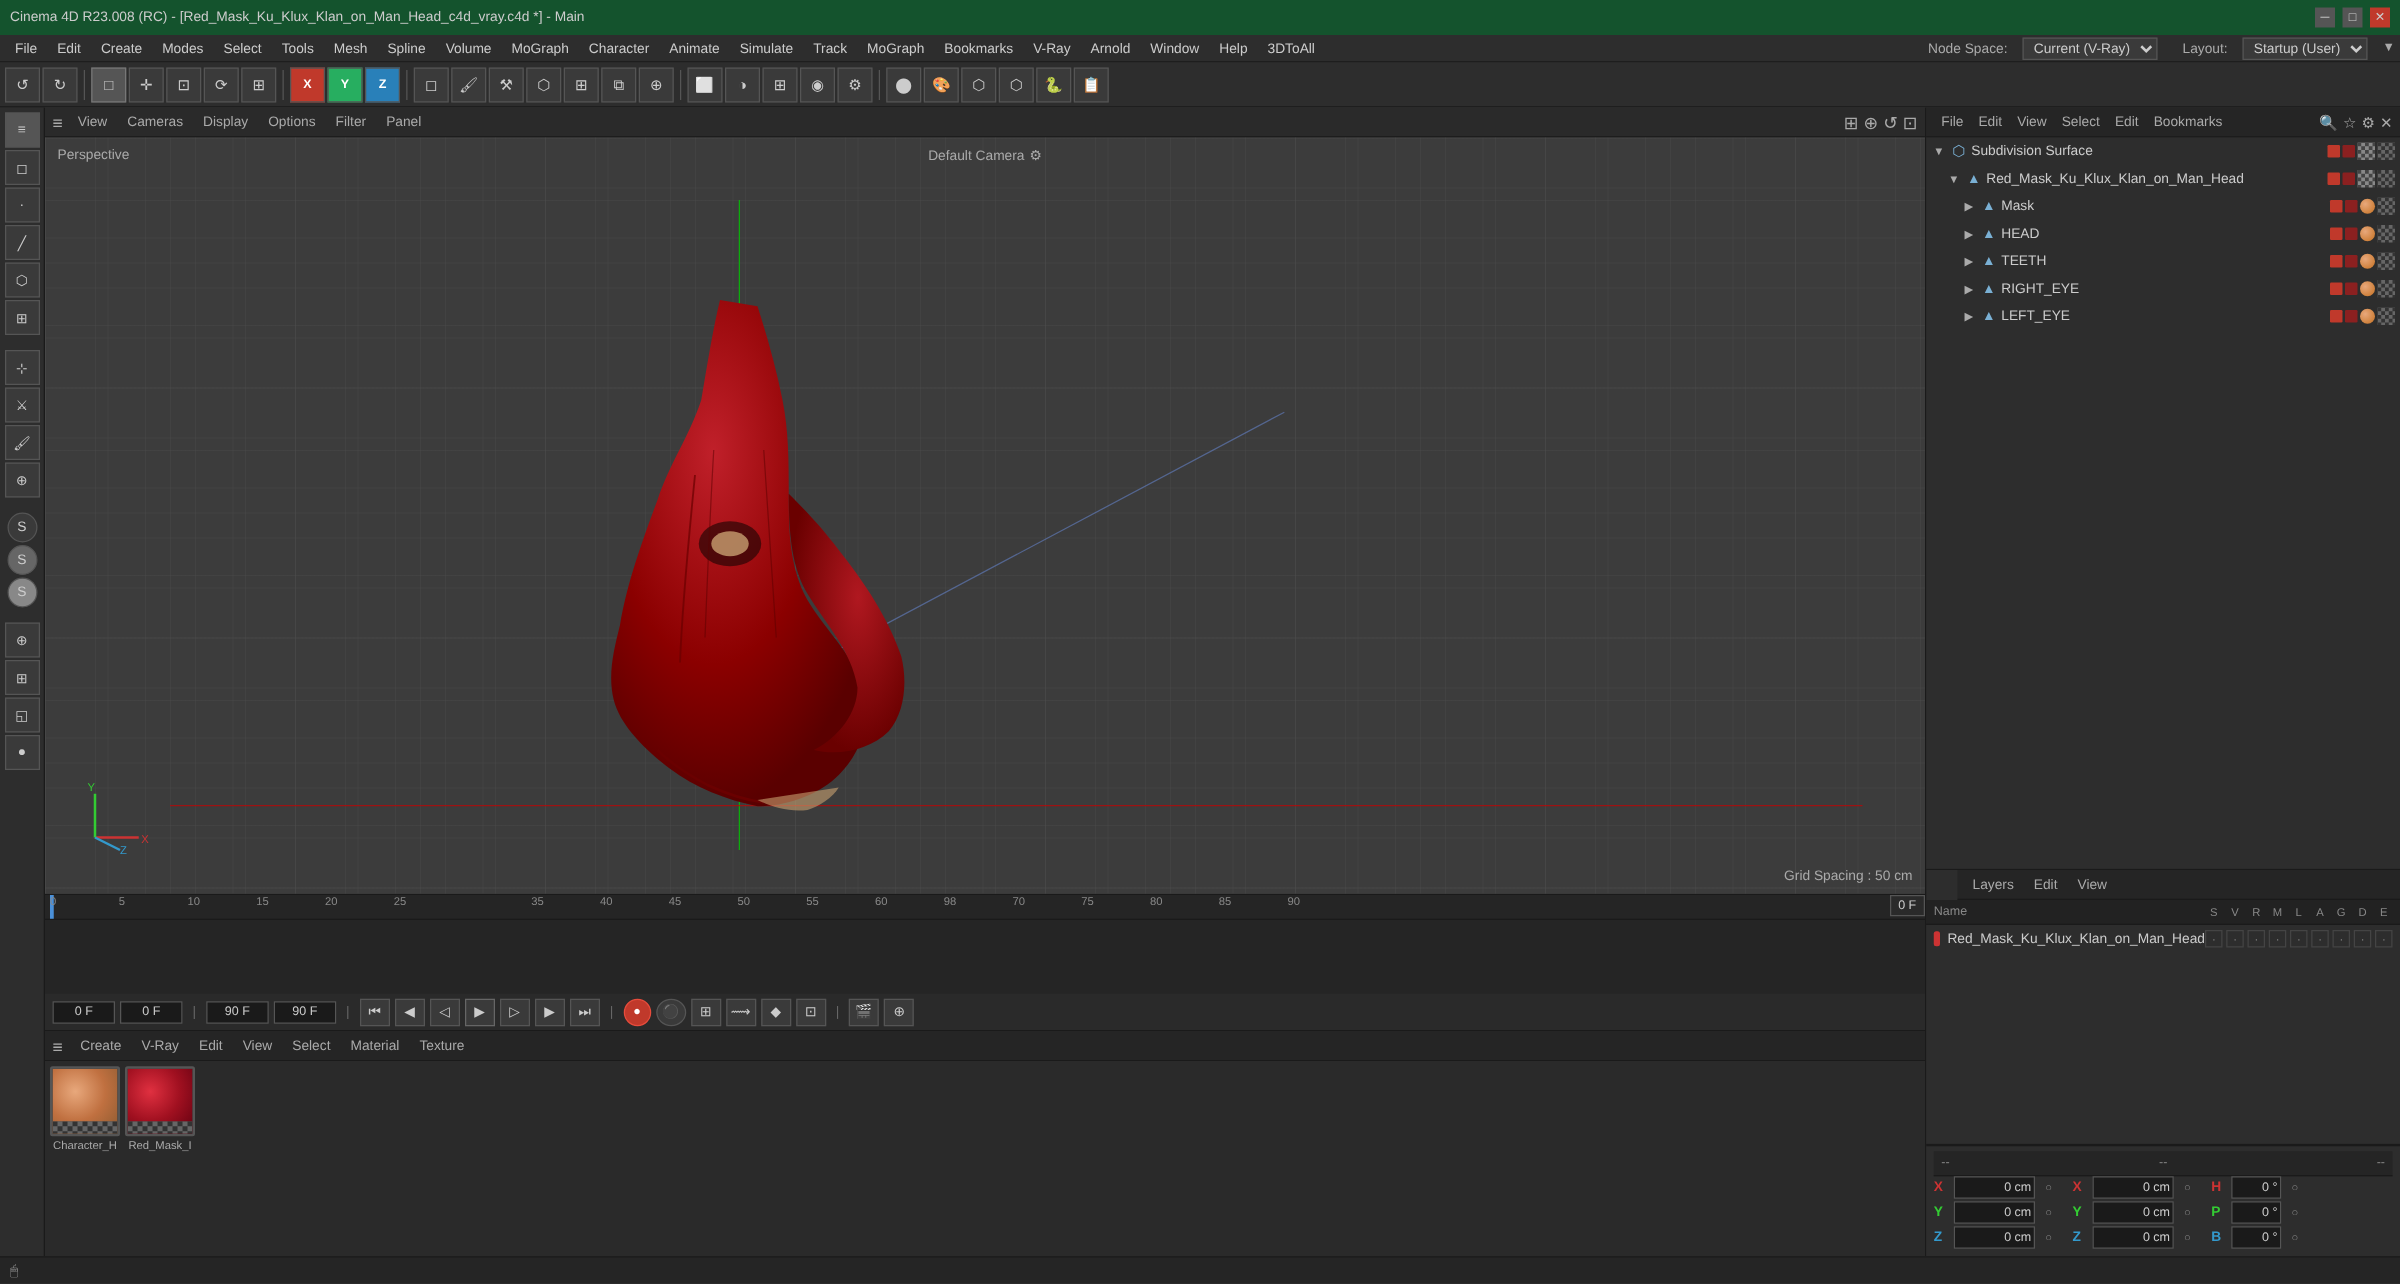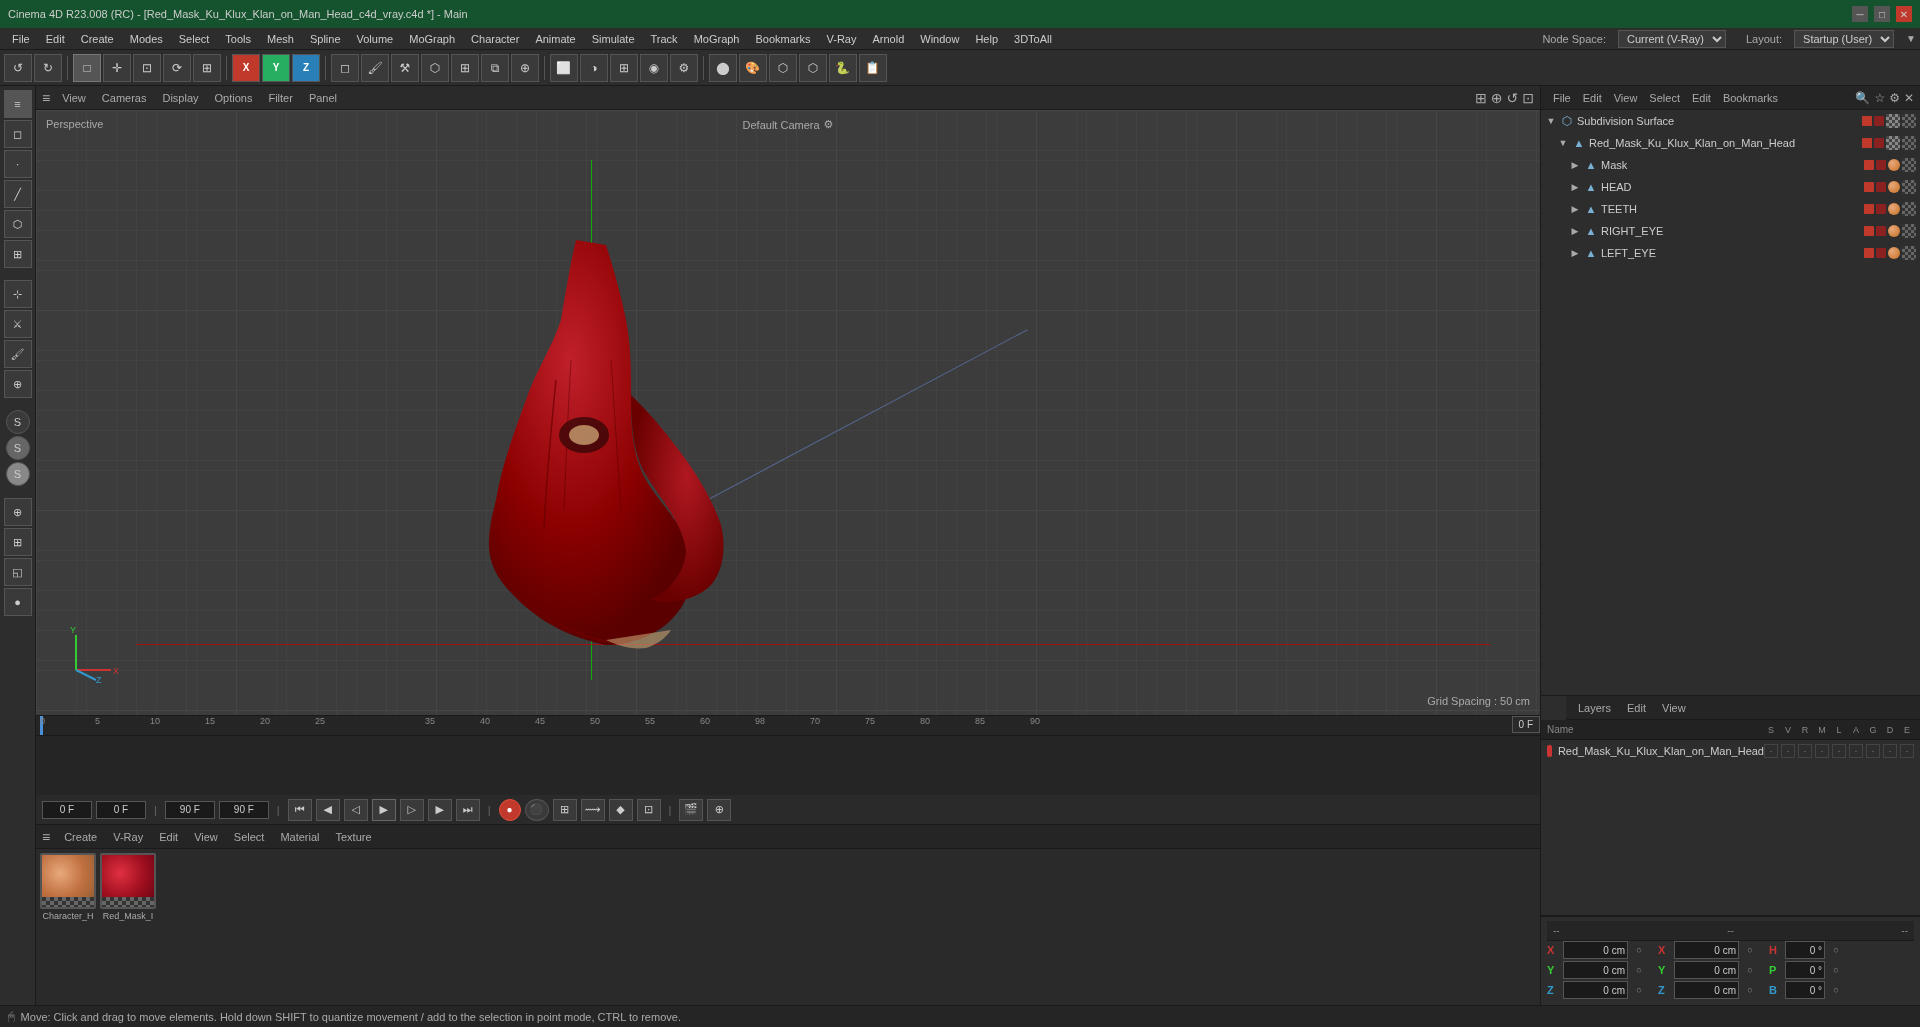--- a/index.html
+++ b/index.html
@@ -624,14 +624,13 @@
         <input class="coord-input-sm" type="text" value="0 °" style="">
         <button class="small-dot-btn">○</button>
       </div>
 
     </div>
   </div>
 </div>
 
 <div id="status-bar">
   <span style="margin-right:6px;">🖱</span>
-  <span>Move: Click and drag to move elements. Hold down SHIFT to quantize movement / add to the selection in point mode, CTRL to remove.</span>
 </div>
 
 </body></html>

